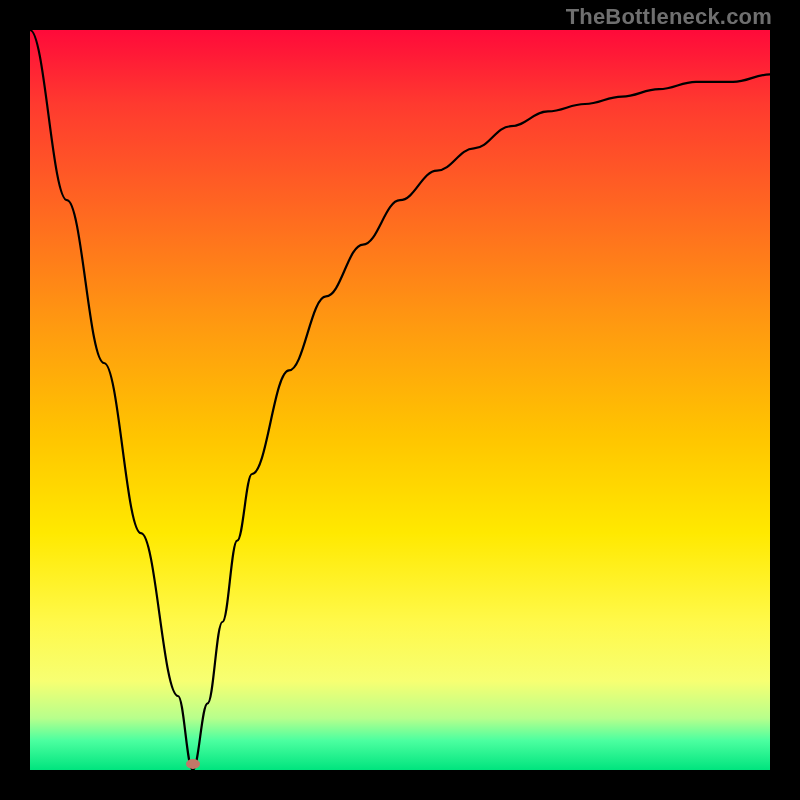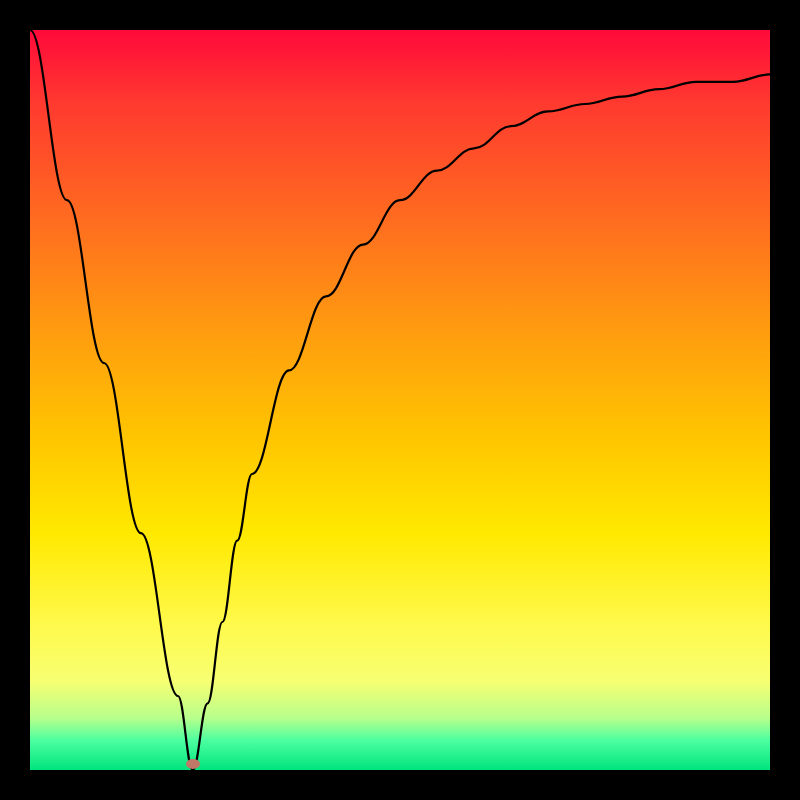--- a/index.html
+++ b/index.html
@@ -64,20 +64,21 @@
     font-weight: 600;
     letter-spacing: 0.2px;
     user-select: none;
   }
 </style>
 </head>
 <body>
 
 <div class="outer">
 
+  <div class="watermark">TheBottleneck.com</div>
 
   <div class="plot-area">
 
     <svg class="curve-svg" viewBox="0 0 740 740" preserveAspectRatio="none">
       <path id="curve-path" d="M 0.00 0.00 C 14.80 0.00, 22.20 170.20, 37.00 170.20 C 51.80 170.20, 59.20 333.00, 74.00 333.00 C 88.80 333.00, 96.20 503.20, 111.00 503.20 C 125.80 503.20, 133.20 666.00, 148.00 666.00 C 153.92 666.00, 156.88 740.00, 162.80 740.00 C 168.72 740.00, 171.68 673.40, 177.60 673.40 C 183.52 673.40, 186.48 592.00, 192.40 592.00 C 198.32 592.00, 201.28 510.60, 207.20 510.60 C 213.12 510.60, 216.08 444.00, 222.00 444.00 C 236.80 444.00, 244.20 340.40, 259.00 340.40 C 273.80 340.40, 281.20 266.40, 296.00 266.40 C 310.80 266.40, 318.20 214.60, 333.00 214.60 C 347.80 214.60, 355.20 170.20, 370.00 170.20 C 384.80 170.20, 392.20 140.60, 407.00 140.60 C 421.80 140.60, 429.20 118.40, 444.00 118.40 C 458.80 118.40, 466.20 96.20, 481.00 96.20 C 495.80 96.20, 503.20 81.40, 518.00 81.40 C 532.80 81.40, 540.20 74.00, 555.00 74.00 C 569.80 74.00, 577.20 66.60, 592.00 66.60 C 606.80 66.60, 614.20 59.20, 629.00 59.20 C 643.80 59.20, 651.20 51.80, 666.00 51.80 C 680.80 51.80, 688.20 51.80, 703.00 51.80 C 717.80 51.80, 725.20 44.40, 740.00 44.40" fill="none" stroke="#000" stroke-width="2.2" stroke-linejoin="round" stroke-linecap="round"></path>
     </svg>
 
     <div id="marker" class="marker" style="left: 162.8px; top: 734.08px; background: rgb(192, 120, 104);"></div>
 
   </div>

